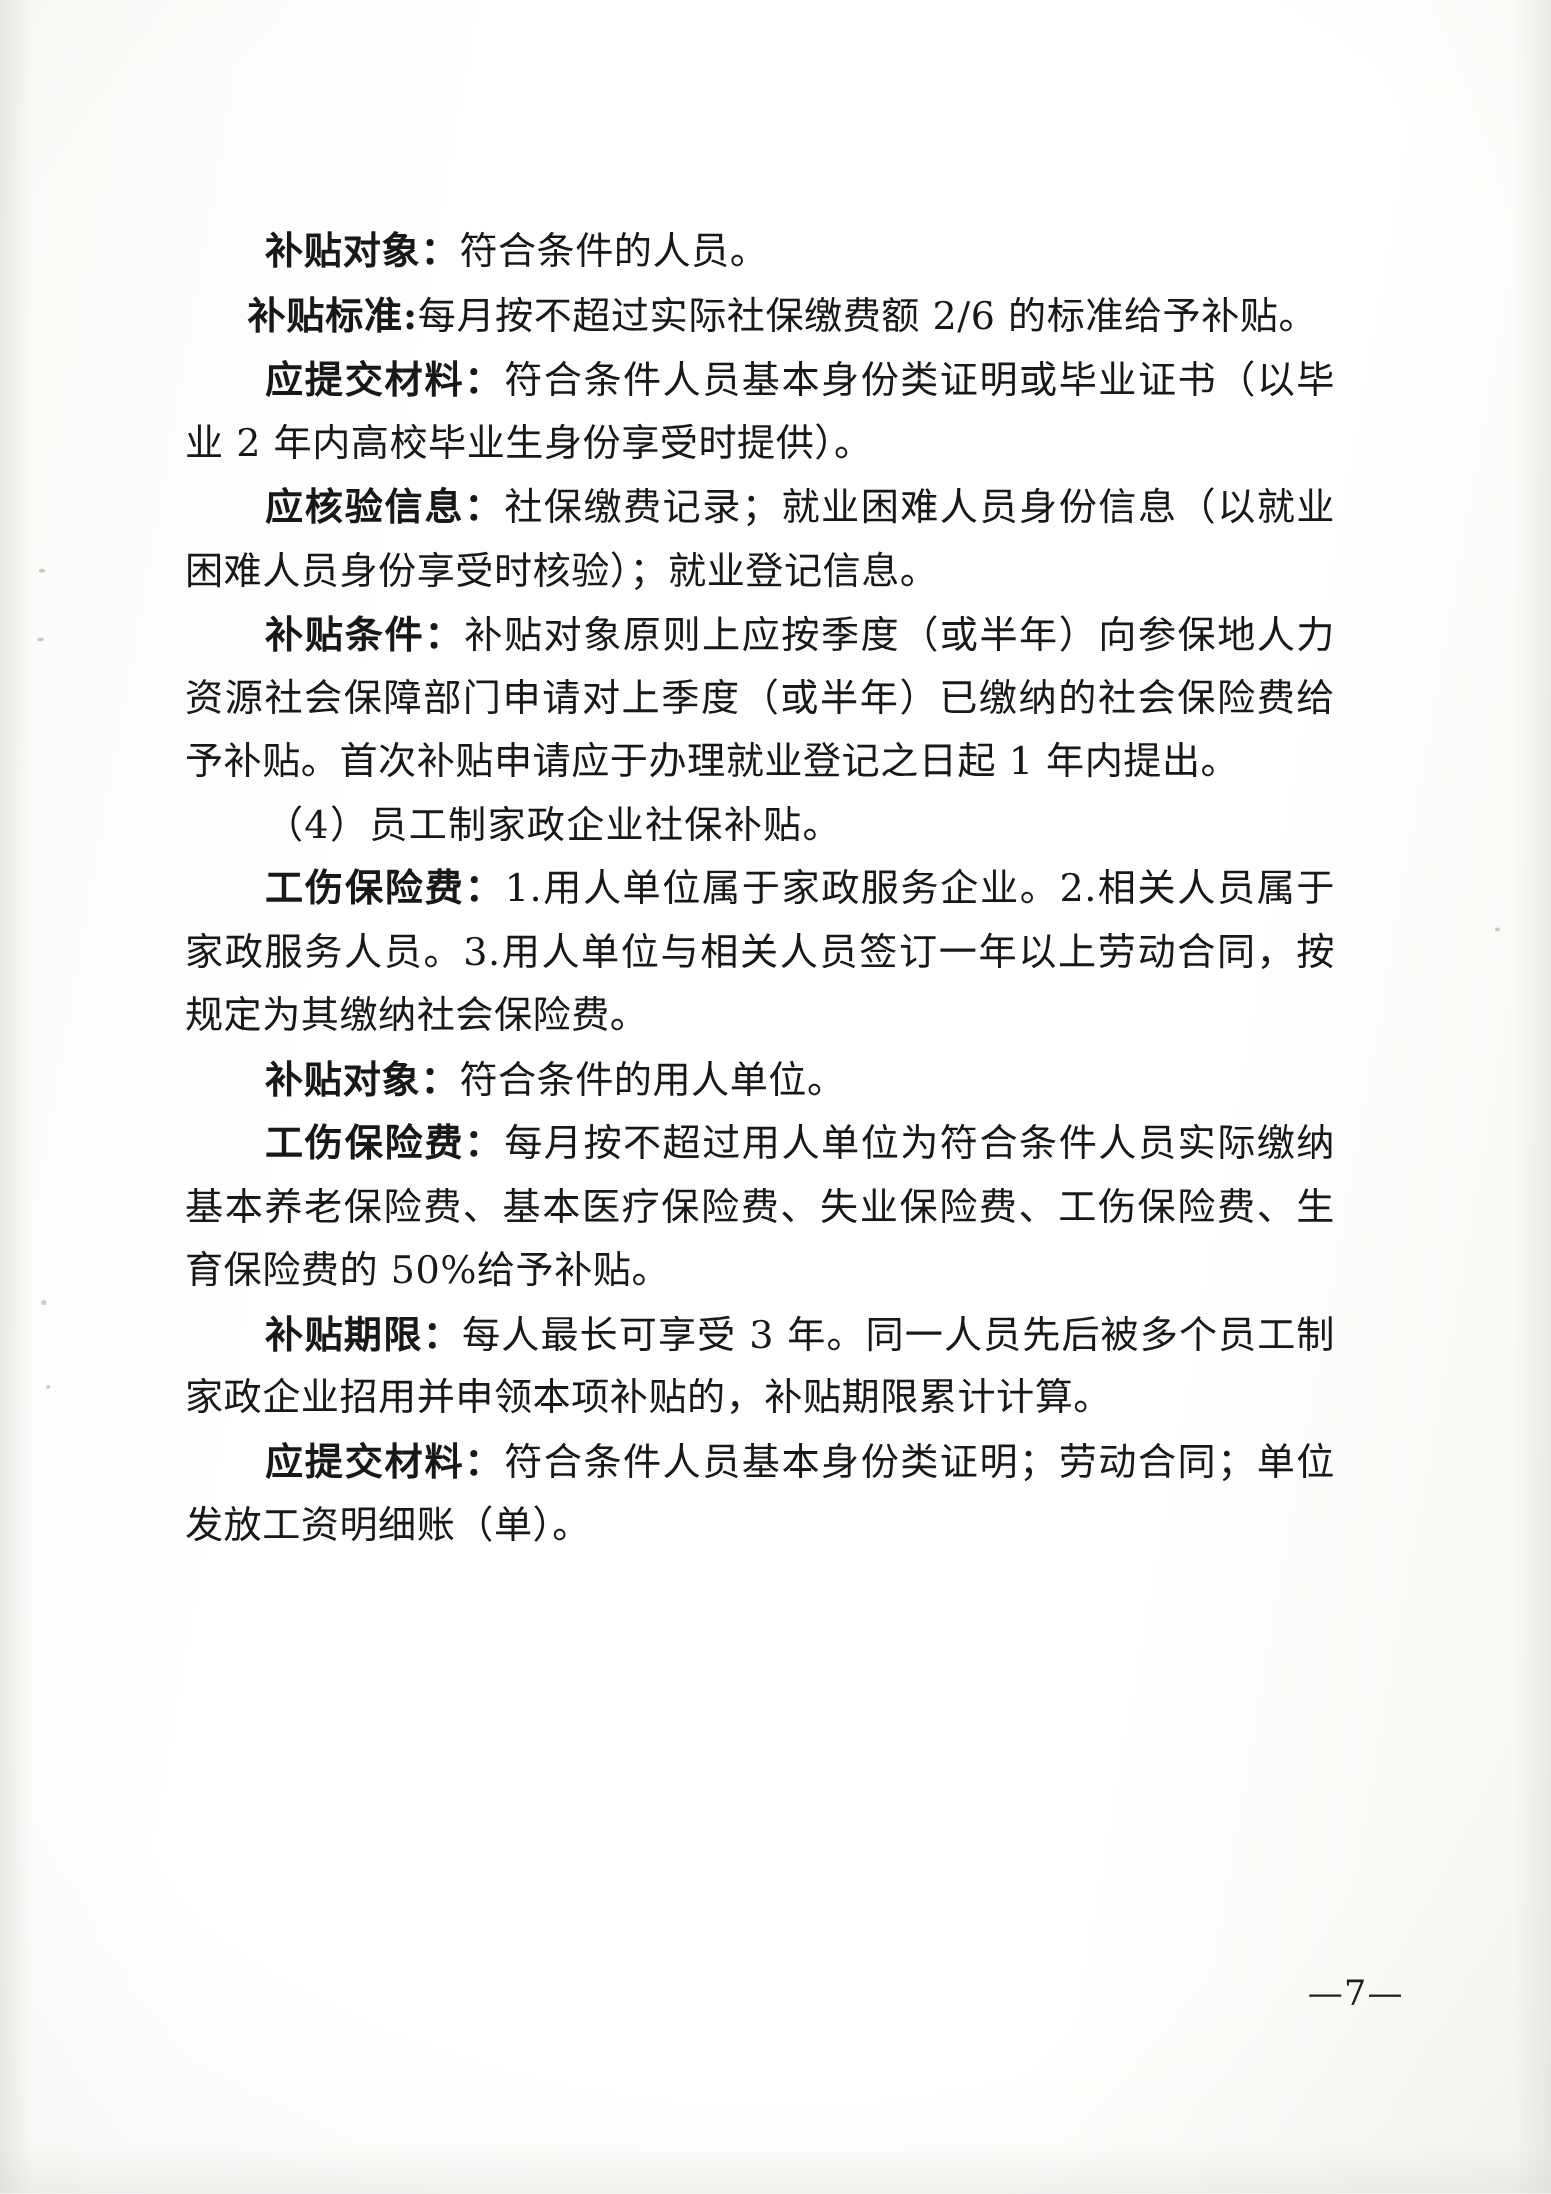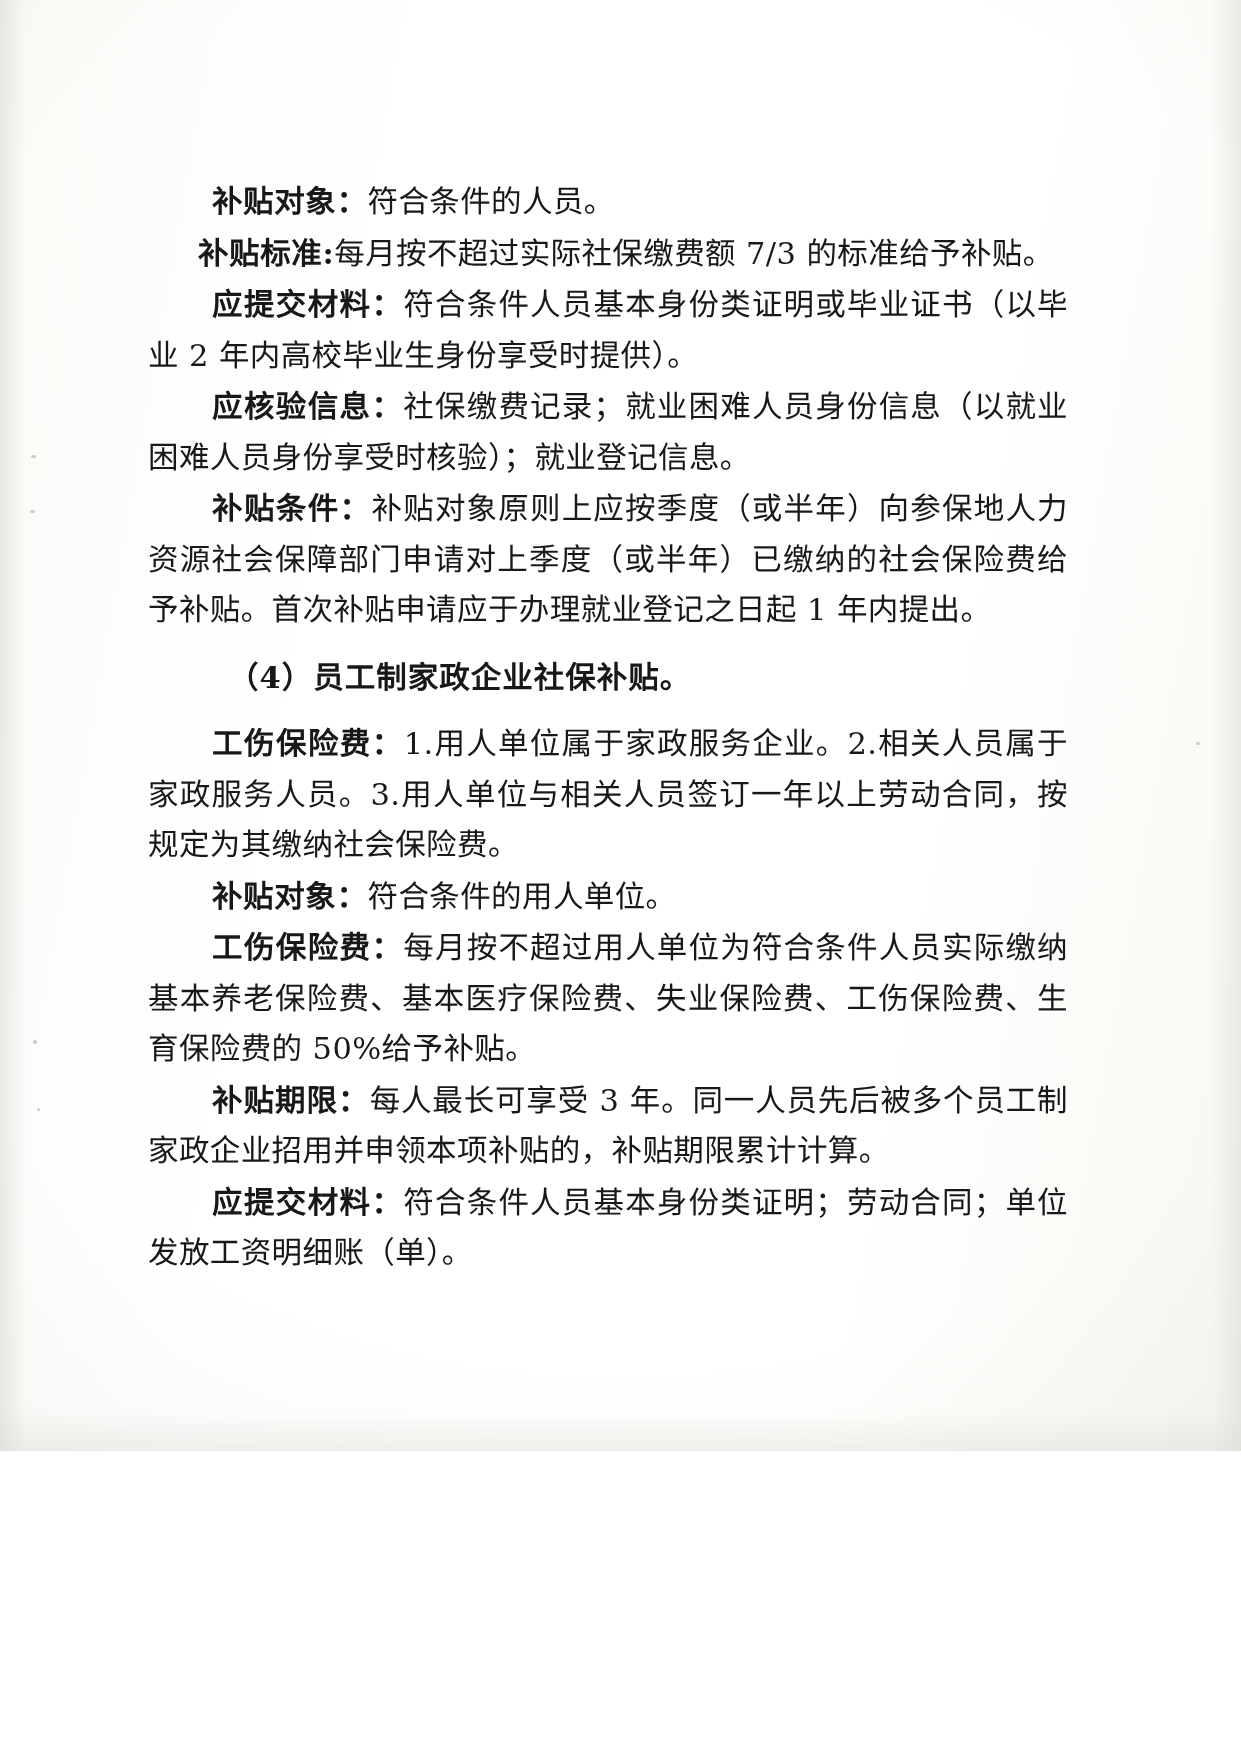--- a/index.html
+++ b/index.html
@@ -4,21 +4,21 @@
 <title>补贴政策文件 第7页</title>
 <style>
   html, body {
     margin: 0;
     padding: 0;
     background: #ffffff;
   }
   #page {
     position: relative;
     width: 1241px;
-    height: 1451px;
+    height: 1755px;
     margin: 0 auto;
     background: #fdfdfb;
     overflow: hidden;
     font-family: "DejaVu Serif", "Liberation Serif", serif;
     color: #181818;
   }
   
   #paper-tone {
     position: absolute;
     inset: 0;
@@ -44,24 +44,24 @@
     word-break: break-all;
   }
   .lbl {
     font-weight: 700;
     font-family: "DejaVu Serif", "Liberation Serif", serif;
     letter-spacing: 0.6px;
   }
   .heading {
     font-size: 30.5px;
     line-height: 50.5px;
-    font-weight: 700;
+    font-weight: 400;
     text-indent: 64px;
     letter-spacing: 1px;
-    margin: 16px;
+    margin: 0;
   }
   .tight { text-indent: 50px; }
   #page-number {
     position: absolute;
     right: 118px;
     top: 1578px;
     font-size: 28px;
     letter-spacing: 1px;
     font-family: "DejaVu Serif", "Liberation Serif", serif;
     color: #1d1d1d;
@@ -107,21 +107,21 @@
   <span class="speck" id="speck-a"></span>
   <span class="speck" id="speck-b"></span>
   <span class="speck" id="speck-c"></span>
   <span class="speck" id="speck-d"></span>
   <span class="speck" id="speck-e"></span>
 
   <div id="content">
 
     <p class="para"><span class="lbl">补贴对象：</span><span>符合条件的人员。</span></p>
 
-    <p class="para tight"><span class="lbl">补贴标准:</span><span>每月按不超过实际社保缴费额 7/3 的标准给予补贴。</span></p>
+    <p class="para tight"><span class="lbl">补贴标准:</span><span>每月按不超过实际社保缴费额 2/6 的标准给予补贴。</span></p>
 
 
     <p class="para"><span class="lbl">应提交材料：</span><span>符合条件人员基本身份类证明或毕业证书（以毕业 2 年内高校毕业生身份享受时提供）。</span></p>
 
     <p class="para"><span class="lbl">应核验信息：</span><span>社保缴费记录；就业困难人员身份信息（以就业困难人员身份享受时核验）；就业登记信息。</span></p>
 
     <p class="para"><span class="lbl">补贴条件：</span><span>补贴对象原则上应按季度（或半年）向参保地人力资源社会保障部门申请对上季度（或半年）已缴纳的社会保险费给予补贴。首次补贴申请应于办理就业登记之日起 1 年内提出。</span></p>
 
     <p class="heading">（4）员工制家政企业社保补贴。</p>
 

